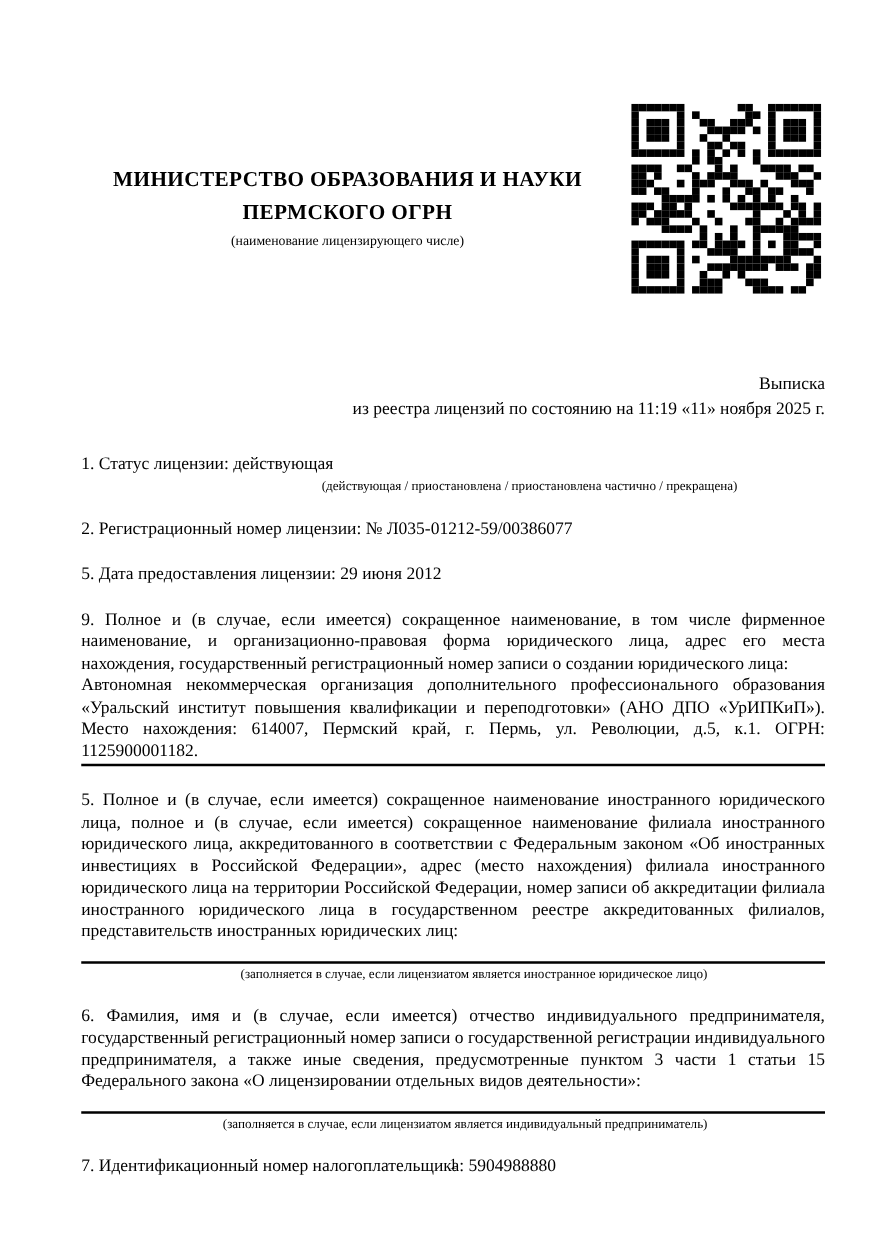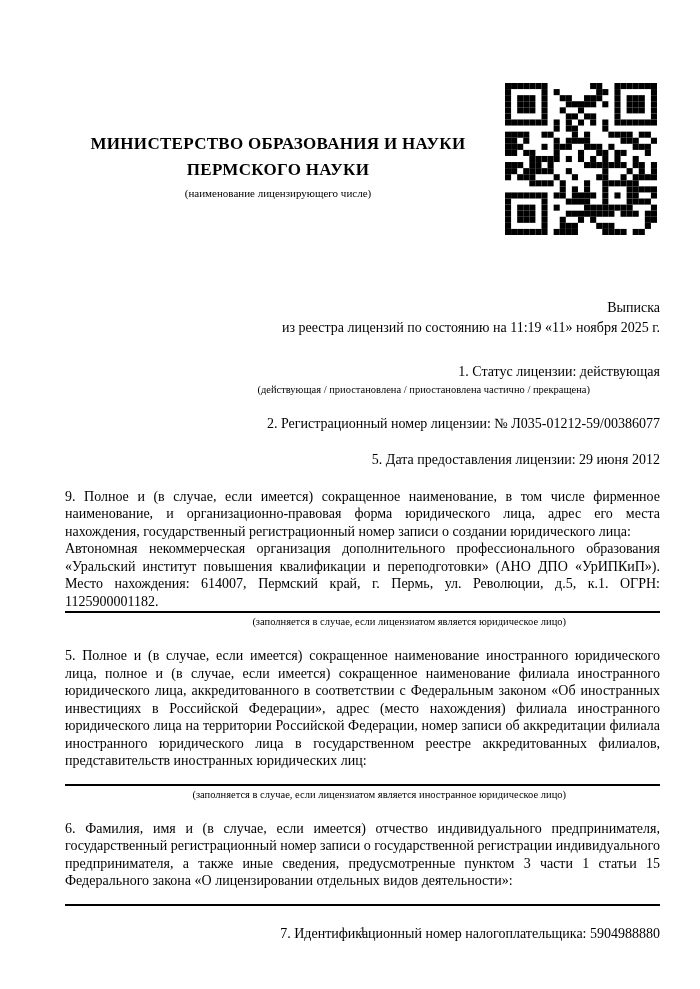--- a/index.html
+++ b/index.html
@@ -59,21 +59,21 @@
   
   .doc-body {
     position: absolute;
     top: 363px;
     left: 65px;
     width: 595px;
     font-size: 14px;
     line-height: 17.5px;
   }
   .item { margin-bottom: 19px; }
-  .item-text { text-align: right; }
+  .item-text { text-align: left; }
   .item-text.justify { text-align: justify; }
   .item-caption {
     margin-top: 2px;
     font-size: 10.5px;
     line-height: 13px;
     text-align: right;
     padding-right: 94px;
   }
   .item-caption.caption-status { padding-right: 70px; }
   .fill-line {
@@ -93,21 +93,21 @@
     font-size: 12.5px;
   }
 </style>
 </head>
 <body>
 
 <div class="page">
 
   <div class="ministry">
     <div class="ministry-name">МИНИСТЕРСТВО ОБРАЗОВАНИЯ И НАУКИ</div>
-    <div class="ministry-name">ПЕРМСКОГО НАУКИ</div>
+    <div class="ministry-name">ПЕРМСКОГО ОГРН</div>
     <div class="ministry-caption">(наименование лицензирующего числе)</div>
   </div>
 
   <div class="qr">
     <svg viewBox="0 0 150 150" xmlns="http://www.w3.org/2000/svg" fill="#000000">
         <rect x="0" y="0" width="6" height="6"></rect>
         <rect x="6" y="0" width="6" height="6"></rect>
         <rect x="12" y="0" width="6" height="6"></rect>
         <rect x="18" y="0" width="6" height="6"></rect>
         <rect x="24" y="0" width="6" height="6"></rect>
@@ -445,32 +445,32 @@
     </section>
 
     <section class="item">
       <p class="item-text">5. Дата предоставления лицензии: 29 июня 2012</p>
     </section>
 
     <section class="item">
       <p class="item-text justify">9. Полное и (в случае, если имеется) сокращенное наименование, в том числе фирменное наименование, и организационно-правовая форма юридического лица, адрес его места нахождения, государственный регистрационный номер записи о создании юридического лица:</p>
       <p class="item-text justify">Автономная некоммерческая организация дополнительного профессионального образования «Уральский институт повышения квалификации и переподготовки» (АНО ДПО «УрИПКиП»). Место нахождения: 614007, Пермский край, г. Пермь, ул. Революции, д.5, к.1. ОГРН: 1125900001182.</p>
       <div class="fill-line"></div>
-      <p class="item-caption">(заполняется в случае, если лицензиатом является юридическое лицо)</p>
     </section>
 
     <section class="item">
       <p class="item-text justify">5. Полное и (в случае, если имеется) сокращенное наименование иностранного юридического лица, полное и (в случае, если имеется) сокращенное наименование филиала иностранного юридического лица, аккредитованного в соответствии с Федеральным законом «Об иностранных инвестициях в Российской Федерации», адрес (место нахождения) филиала иностранного юридического лица на территории Российской Федерации, номер записи об аккредитации филиала иностранного юридического лица в государственном реестре аккредитованных филиалов, представительств иностранных юридических лиц:</p>
       <div class="fill-line spaced"></div>
       <p class="item-caption">(заполняется в случае, если лицензиатом является иностранное юридическое лицо)</p>
     </section>
 
     <section class="item">
       <p class="item-text justify">6. Фамилия, имя и (в случае, если имеется) отчество индивидуального предпринимателя, государственный регистрационный номер записи о государственной регистрации индивидуального предпринимателя, а также иные сведения, предусмотренные пунктом 3 части 1 статьи 15 Федерального закона «О лицензировании отдельных видов деятельности»:</p>
       <div class="fill-line spaced"></div>
+      <p class="item-caption">(заполняется в случае, если лицензиатом является индивидуальный предприниматель)</p>
     </section>
 
     <section class="item">
       <p class="item-text">7. Идентификационный номер налогоплательщика: 5904988880</p>
     </section>
 
   </div>
 
   <div class="page-number">1</div>
 

